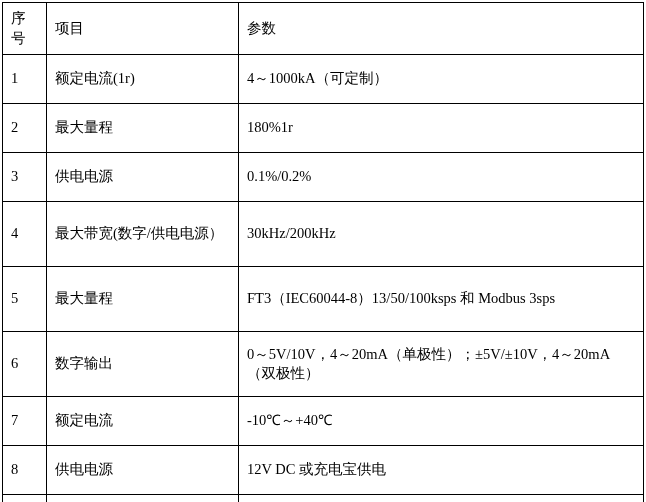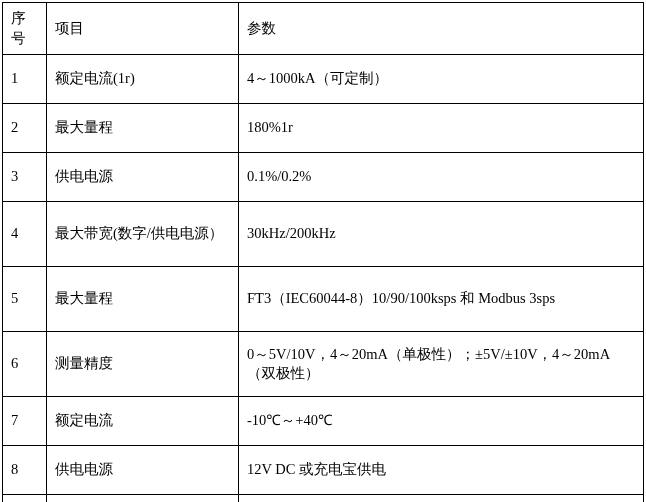--- a/index.html
+++ b/index.html
@@ -90,25 +90,25 @@
       <td class="cell-param">0.1%/0.2%</td>
     </tr>
     <tr class="r5">
       <td class="cell-no">4</td>
       <td class="cell-item">最大带宽(数字/供电电源）</td>
       <td class="cell-param">30kHz/200kHz</td>
     </tr>
     <tr class="r6">
       <td class="cell-no">5</td>
       <td class="cell-item">最大量程</td>
-      <td class="cell-param">FT3（IEC60044-8）10/90/100ksps 和 Modbus 3sps</td>
+      <td class="cell-param">FT3（IEC60044-8）13/50/100ksps 和 Modbus 3sps</td>
     </tr>
     <tr class="r7">
       <td class="cell-no">6</td>
-      <td class="cell-item">测量精度</td>
+      <td class="cell-item">数字输出</td>
       <td class="cell-param">0～5V/10V，4～20mA（单极性）；±5V/±10V，4～20mA（双极性）</td>
     </tr>
     <tr class="r8">
       <td class="cell-no">7</td>
       <td class="cell-item">额定电流</td>
       <td class="cell-param">-10℃～+40℃</td>
     </tr>
     <tr class="r9">
       <td class="cell-no">8</td>
       <td class="cell-item">供电电源</td>

